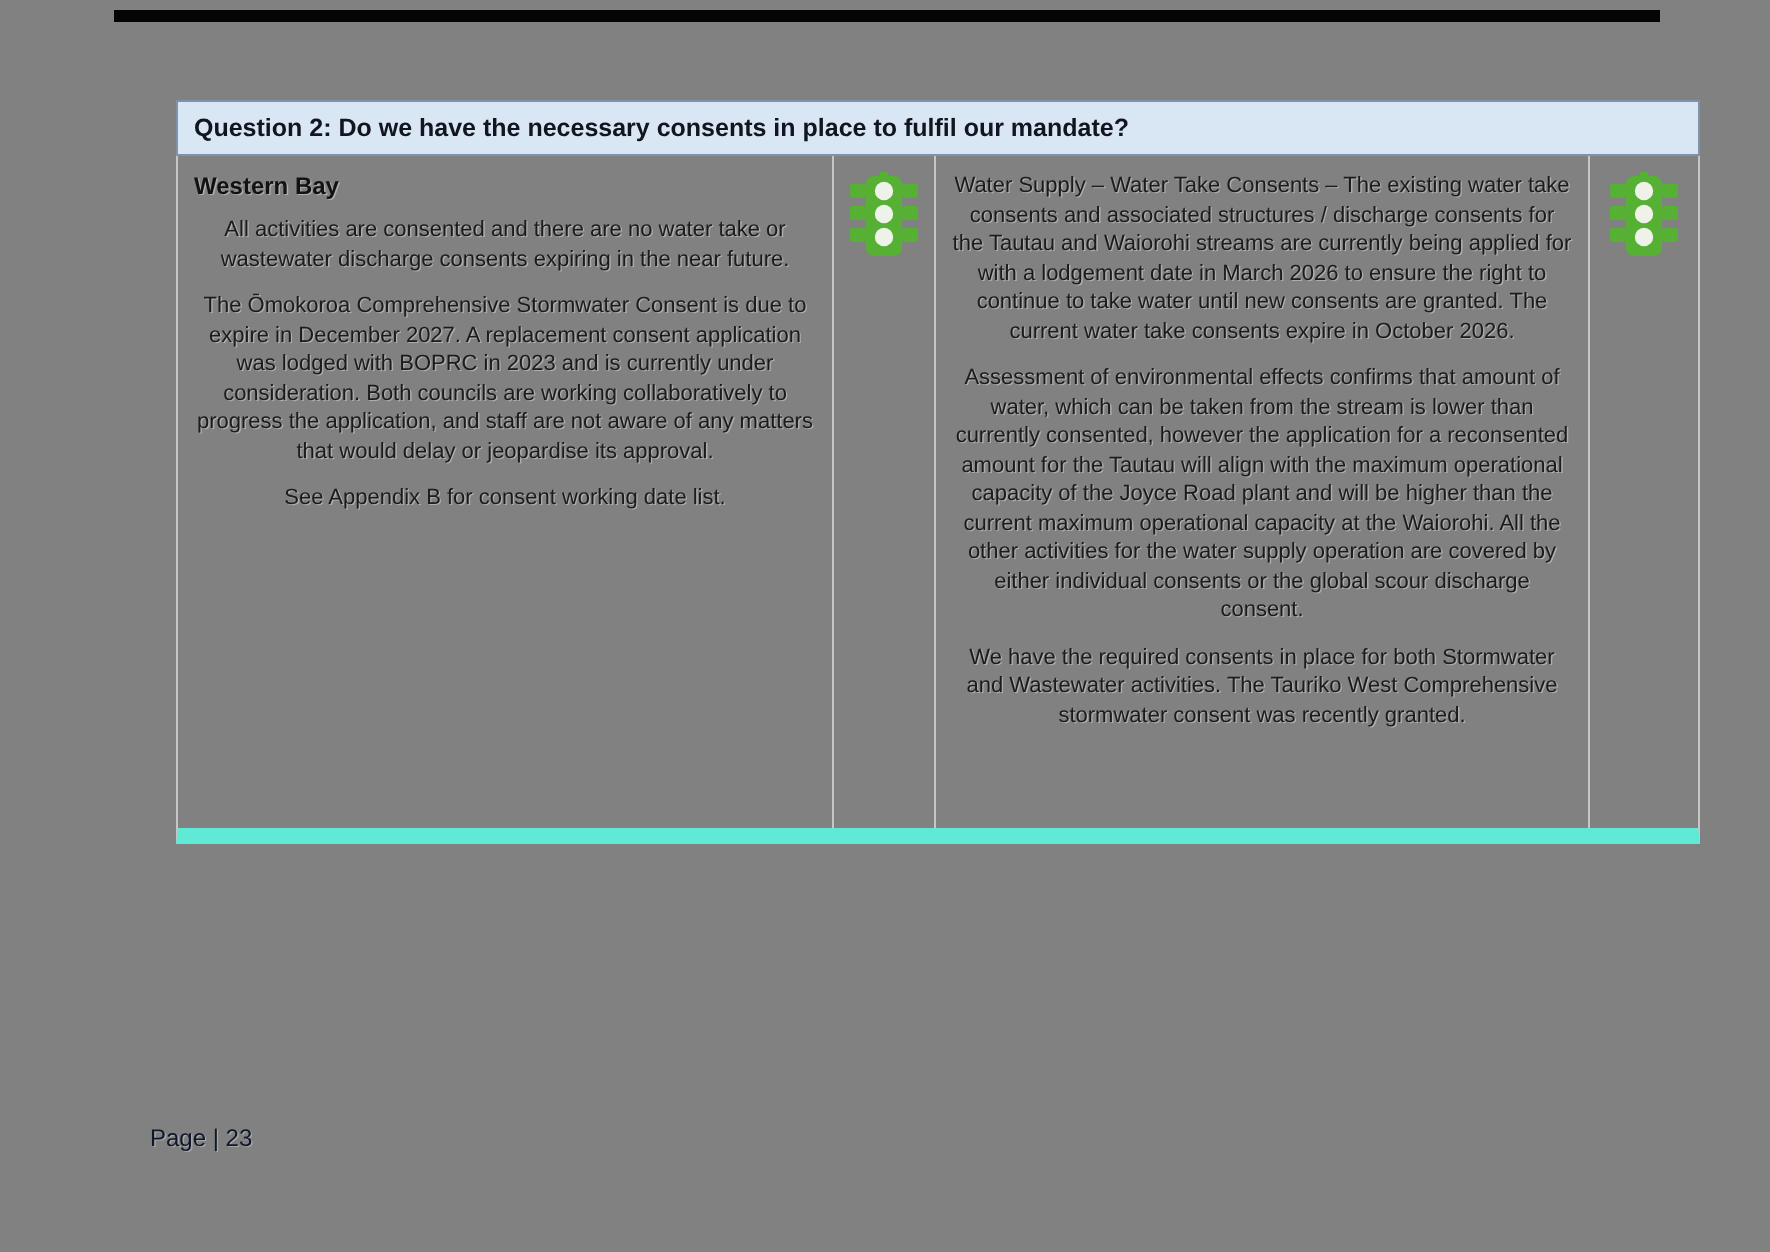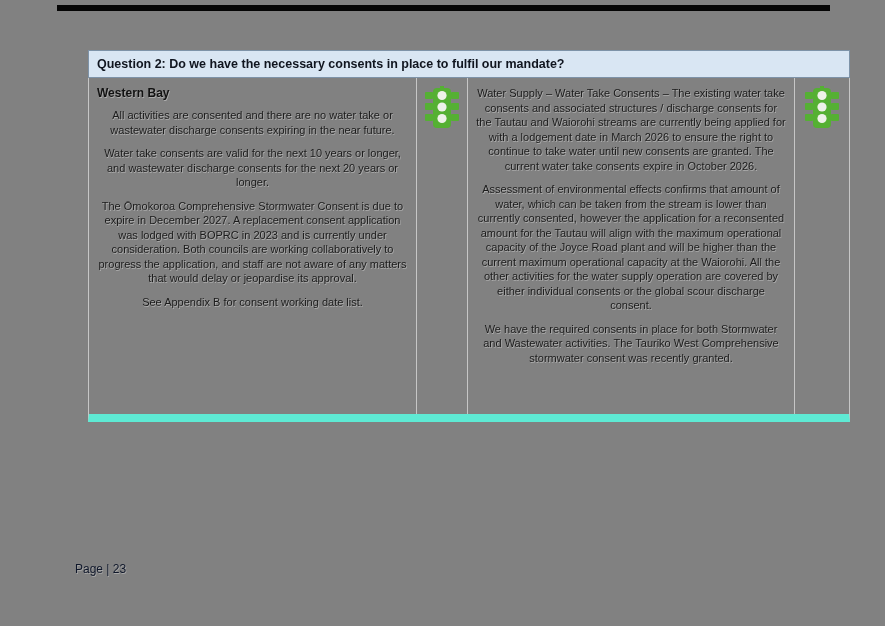--- a/index.html
+++ b/index.html
@@ -81,21 +81,20 @@
 
 <div class="doc-table">
 
   <div class="question-banner">Question 2: Do we have the necessary consents in place to fulfil our mandate?</div>
 
   <div class="table-body">
 
     <div class="text-col col-wb">
       <h3 class="col-title">Western Bay</h3>
       <p class="cell-para">All activities are consented and there are no water take or wastewater discharge consents expiring in the near future.</p>
-      <p class="cell-para">Water take consents are valid for the next 10 years or longer, and wastewater discharge consents for the next 20 years or longer.</p>
       <p class="cell-para">The Ōmokoroa Comprehensive Stormwater Consent is due to expire in December 2027. A replacement consent application was lodged with BOPRC in 2023 and is currently under consideration. Both councils are working collaboratively to progress the application, and staff are not aware of any matters that would delay or jeopardise its approval.</p>
       <p class="cell-para">See Appendix B for consent working date list.</p>
     </div>
 
     <div class="col-icon">
       <svg class="traffic-light" width="36" height="44" viewBox="0 0 36 44">
         <g fill="#55b033">
           <rect x="16" y="0" width="4" height="5"></rect>
           <rect x="1" y="6" width="8" height="7" rx="1"></rect>
           <rect x="1" y="17" width="8" height="7" rx="1"></rect>

